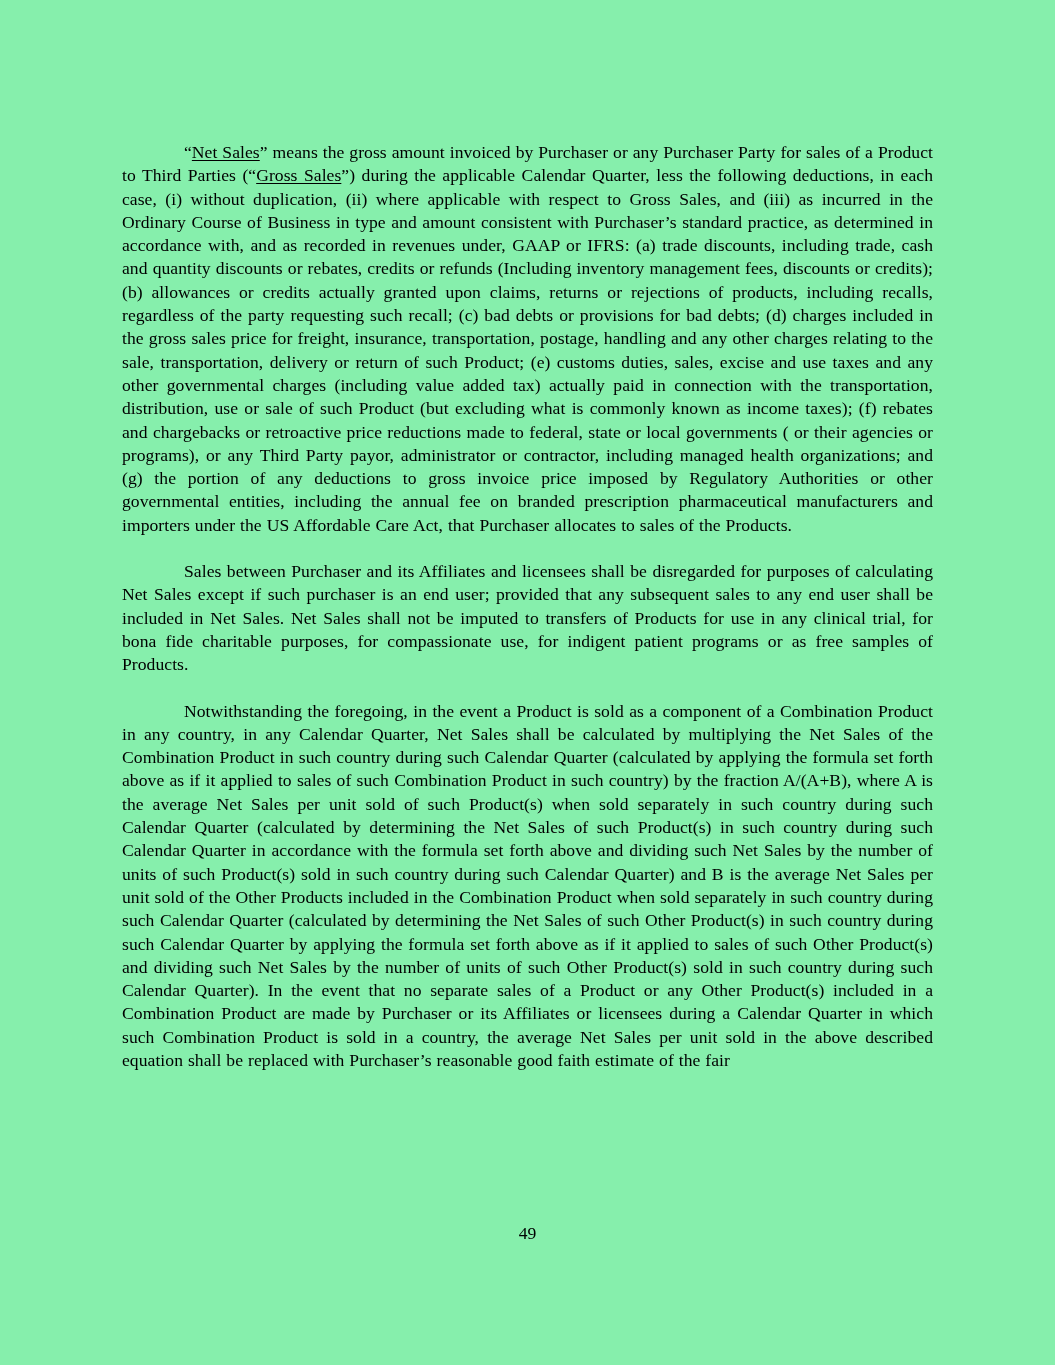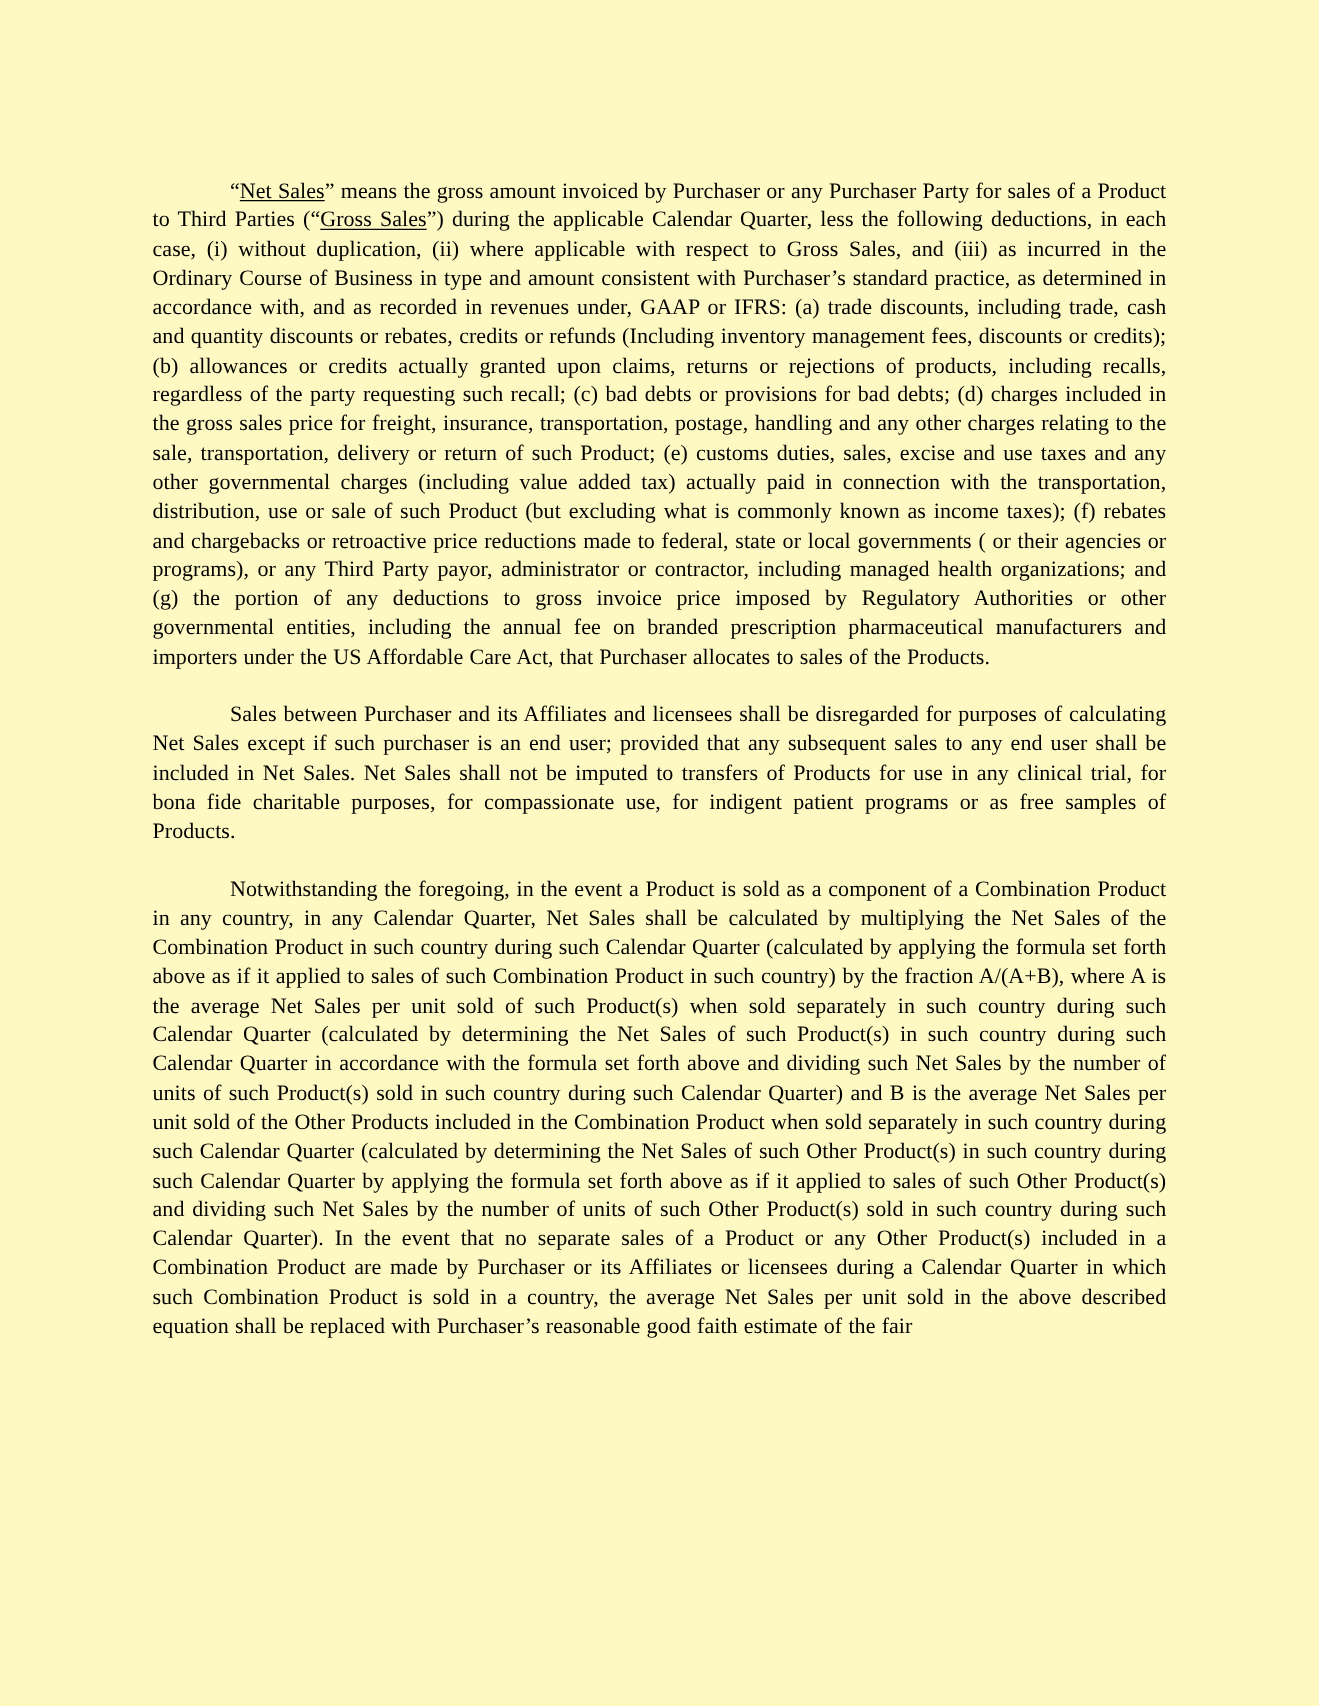--- a/index.html
+++ b/index.html
@@ -4,21 +4,21 @@
 <style>
   html, body {
     margin: 0;
     padding: 0;
     background: #ffffff;
   }
   .page {
     position: relative;
     width: 1055px;
     height: 1365px;
-    background: #fef9c3;
+    background: #86efac;
     color: #000000;
     font-family: "Liberation Serif", "DejaVu Serif", serif;
     overflow: hidden;
   }
   .content {
     position: absolute;
     left: 122px;
     top: 141px;
     width: 811px;
   }
@@ -50,13 +50,14 @@
 </style>
 </head>
 <body>
 
 <div class="page">
   <div class="content">
     <p class="para"><span>“</span><span class="u">Net Sales</span><span>” means the gross amount invoiced by Purchaser or any Purchaser Party for sales of a Product to Third Parties (“</span><span class="u">Gross Sales</span><span>”) during the applicable Calendar Quarter, less the following deductions, in each case, (i) without duplication, (ii) where applicable with respect to Gross Sales, and (iii) as incurred in the Ordinary Course of Business in type and amount consistent with Purchaser’s standard practice, as determined in accordance with, and as recorded in revenues under, GAAP or IFRS: (a) trade discounts, including trade, cash and quantity discounts or rebates, credits or refunds (Including inventory management fees, discounts or credits); (b) allowances or credits actually granted upon claims, returns or rejections of products, including recalls, regardless of the party requesting such recall; (c) bad debts or provisions for bad debts; (d) charges included in the gross sales price for freight, insurance, transportation, postage, handling and any other charges relating to the sale, transportation, delivery or return of such Product; (e) customs duties, sales, excise and use taxes and any other governmental charges (including value added tax) actually paid in connection with the transportation, distribution, use or sale of such Product (but excluding what is commonly known as income taxes); (f) rebates and chargebacks or retroactive price reductions made to federal, state or local governments ( or their agencies or programs), or any Third Party payor, administrator or contractor, including managed health organizations; and (g) the portion of any deductions to gross invoice price imposed by Regulatory Authorities or other governmental entities, including the annual fee on branded prescription pharmaceutical manufacturers and importers under the US Affordable Care Act, that Purchaser allocates to sales of the Products.</span></p>
     <p class="para"><span>Sales between Purchaser and its Affiliates and licensees shall be disregarded for purposes of calculating Net Sales except if such purchaser is an end user; provided that any subsequent sales to any end user shall be included in Net Sales. Net Sales shall not be imputed to transfers of Products for use in any clinical trial, for bona fide charitable purposes, for compassionate use, for indigent patient programs or as free samples of Products.</span></p>
     <p class="para"><span>Notwithstanding the foregoing, in the event a Product is sold as a component of a Combination Product in any country, in any Calendar Quarter, Net Sales shall be calculated by multiplying the Net Sales of the Combination Product in such country during such Calendar Quarter (calculated by applying the formula set forth above as if it applied to sales of such Combination Product in such country) by the fraction A/(A+B), where A is the average Net Sales per unit sold of such Product(s) when sold separately in such country during such Calendar Quarter (calculated by determining the Net Sales of such Product(s) in such country during such Calendar Quarter in accordance with the formula set forth above and dividing such Net Sales by the number of units of such Product(s) sold in such country during such Calendar Quarter) and B is the average Net Sales per unit sold of the Other Products included in the Combination Product when sold separately in such country during such Calendar Quarter (calculated by determining the Net Sales of such Other Product(s) in such country during such Calendar Quarter by applying the formula set forth above as if it applied to sales of such Other Product(s) and dividing such Net Sales by the number of units of such Other Product(s) sold in such country during such Calendar Quarter). In the event that no separate sales of a Product or any Other Product(s) included in a Combination Product are made by Purchaser or its Affiliates or licensees during a Calendar Quarter in which such Combination Product is sold in a country, the average Net Sales per unit sold in the above described equation shall be replaced with Purchaser’s reasonable good faith estimate of the fair</span></p>
   </div>
+  <div class="page-number">49</div>
 </div>
 
 </body></html>

